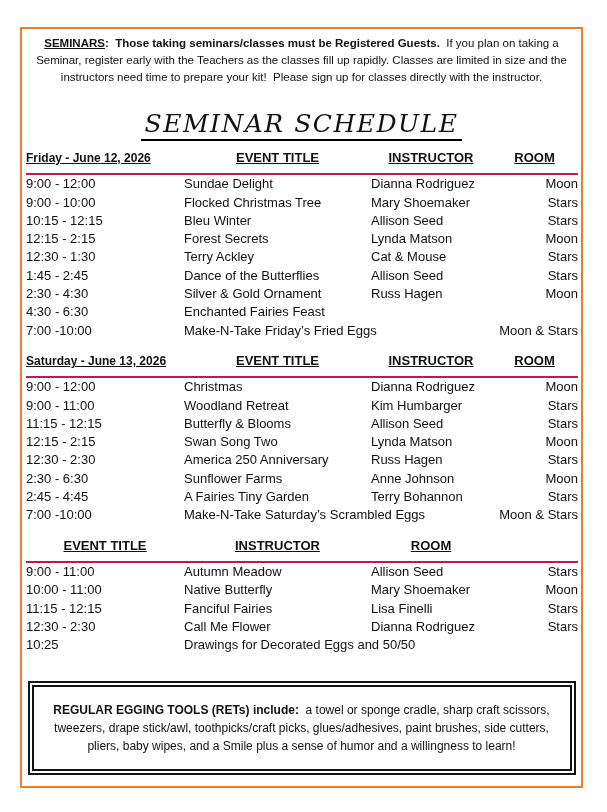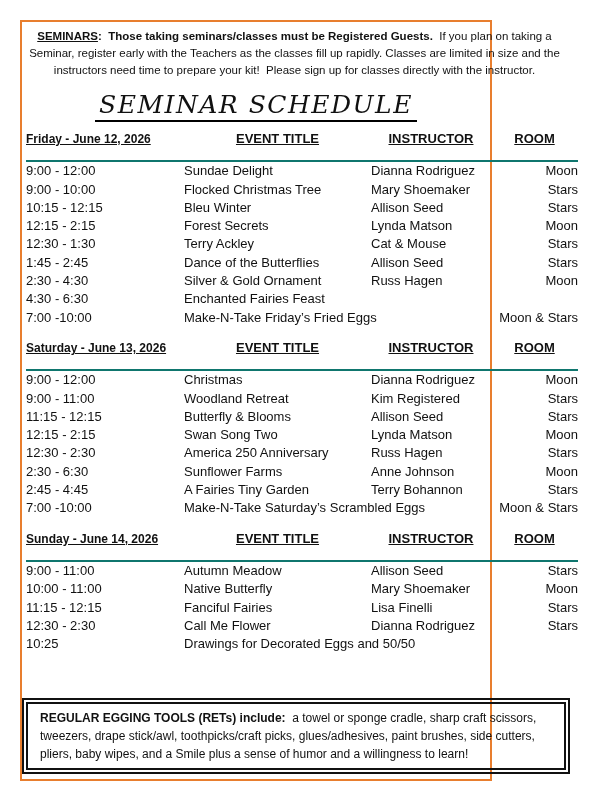--- a/index.html
+++ b/index.html
@@ -6,37 +6,37 @@
   body {
     width: 607px; height: 812px;
     background: #ffffff;
     font-family: "Liberation Sans", sans-serif;
     color: #111111;
     position: relative;
     overflow: hidden;
   }
   .page {
     position: absolute;
-    left: 20px; top: 20px;
-    width: 472px; height: 761px;
+    left: 20px; top: 27px;
+    width: 563px; height: 761px;
     border: 2px solid #e87e2e;
     box-sizing: border-box;
   }
   .notice {
     margin: 6px auto 0;
     width: 545px;
     text-align: center;
     font-size: 11.5px;
     line-height: 17px;
     white-space: pre-wrap;
   }
   .notice .nb { font-weight: bold; }
   .notice .nlabel { font-weight: bold; text-decoration: underline; }
   .title-wrap {
-    margin-top: 12px;
+    margin-top: 24px;
     text-align: center;
   }
   .title-text {
     display: inline-block;
     font-family: "DejaVu Serif", serif;
     font-style: italic;
     font-size: 25px;
     letter-spacing: 1.5px;
     border-bottom: 2px solid #000;
     padding: 0 4px 1px 4px;
@@ -50,40 +50,40 @@
   .sec { margin-top: 12px; }
   .sec:first-child { margin-top: 0; }
   .row {
     display: grid;
     grid-template-columns: 158px 187px 120px 1fr;
     line-height: 18.3px;
   }
   .c { white-space: nowrap; }
   .c.room { text-align: right; }
   .head {
-    border-bottom: 2px solid #0f766e;
-    padding-bottom: 12px;
+    border-bottom: 2px solid #be185d;
+    padding-bottom: 6px;
   }
   .head .hd {
     font-weight: bold;
     text-decoration: underline;
     text-align: center;
   }
   .head .dt {
     font-weight: bold;
     text-decoration: underline;
     font-size: 12px;
   }
   .footer-box {
-    margin: 45px auto 0;
+    margin: 27px auto 0;
     width: 548px;
     box-sizing: border-box;
     border: 6px double #111;
-    padding: 5px 12px;
-    text-align: left;
+    padding: 14px 12px;
+    text-align: center;
     font-size: 12px;
     line-height: 18px;
     white-space: pre-wrap;
   }
   .footer-box .fb { font-weight: bold; }
 </style>
 </head>
 <body>
 
 <div class="page">
@@ -177,21 +177,21 @@
   <div class="row">
     <span class="c time">9:00 - 12:00</span>
     <span class="c event">Christmas</span>
     <span class="c inst">Dianna Rodriguez</span>
     <span class="c room">Moon</span>
   </div>
 
   <div class="row">
     <span class="c time">9:00 - 11:00</span>
     <span class="c event">Woodland Retreat</span>
-    <span class="c inst">Kim Registered</span>
+    <span class="c inst">Kim Humbarger</span>
     <span class="c room">Stars</span>
   </div>
 
   <div class="row">
     <span class="c time">11:15 - 12:15</span>
     <span class="c event">Butterfly &amp; Blooms</span>
     <span class="c inst">Allison Seed</span>
     <span class="c room">Stars</span>
   </div>
 
@@ -226,21 +226,20 @@
   <div class="row">
     <span class="c time">7:00 -10:00</span>
     <span class="c event">Make-N-Take Saturday’s Scrambled Eggs</span>
     <span class="c inst"></span>
     <span class="c room">Moon &amp; Stars</span>
   </div>
 </section>
 
   <section class="sec">
     <div class="row head">
-      <span class="c time dt">Sunday - June 14, 2026</span>
       <span class="c event hd">EVENT TITLE</span>
       <span class="c inst hd">INSTRUCTOR</span>
       <span class="c room hd">ROOM</span>
     </div>
 
   <div class="row">
     <span class="c time">9:00 - 11:00</span>
     <span class="c event">Autumn Meadow</span>
     <span class="c inst">Allison Seed</span>
     <span class="c room">Stars</span>

